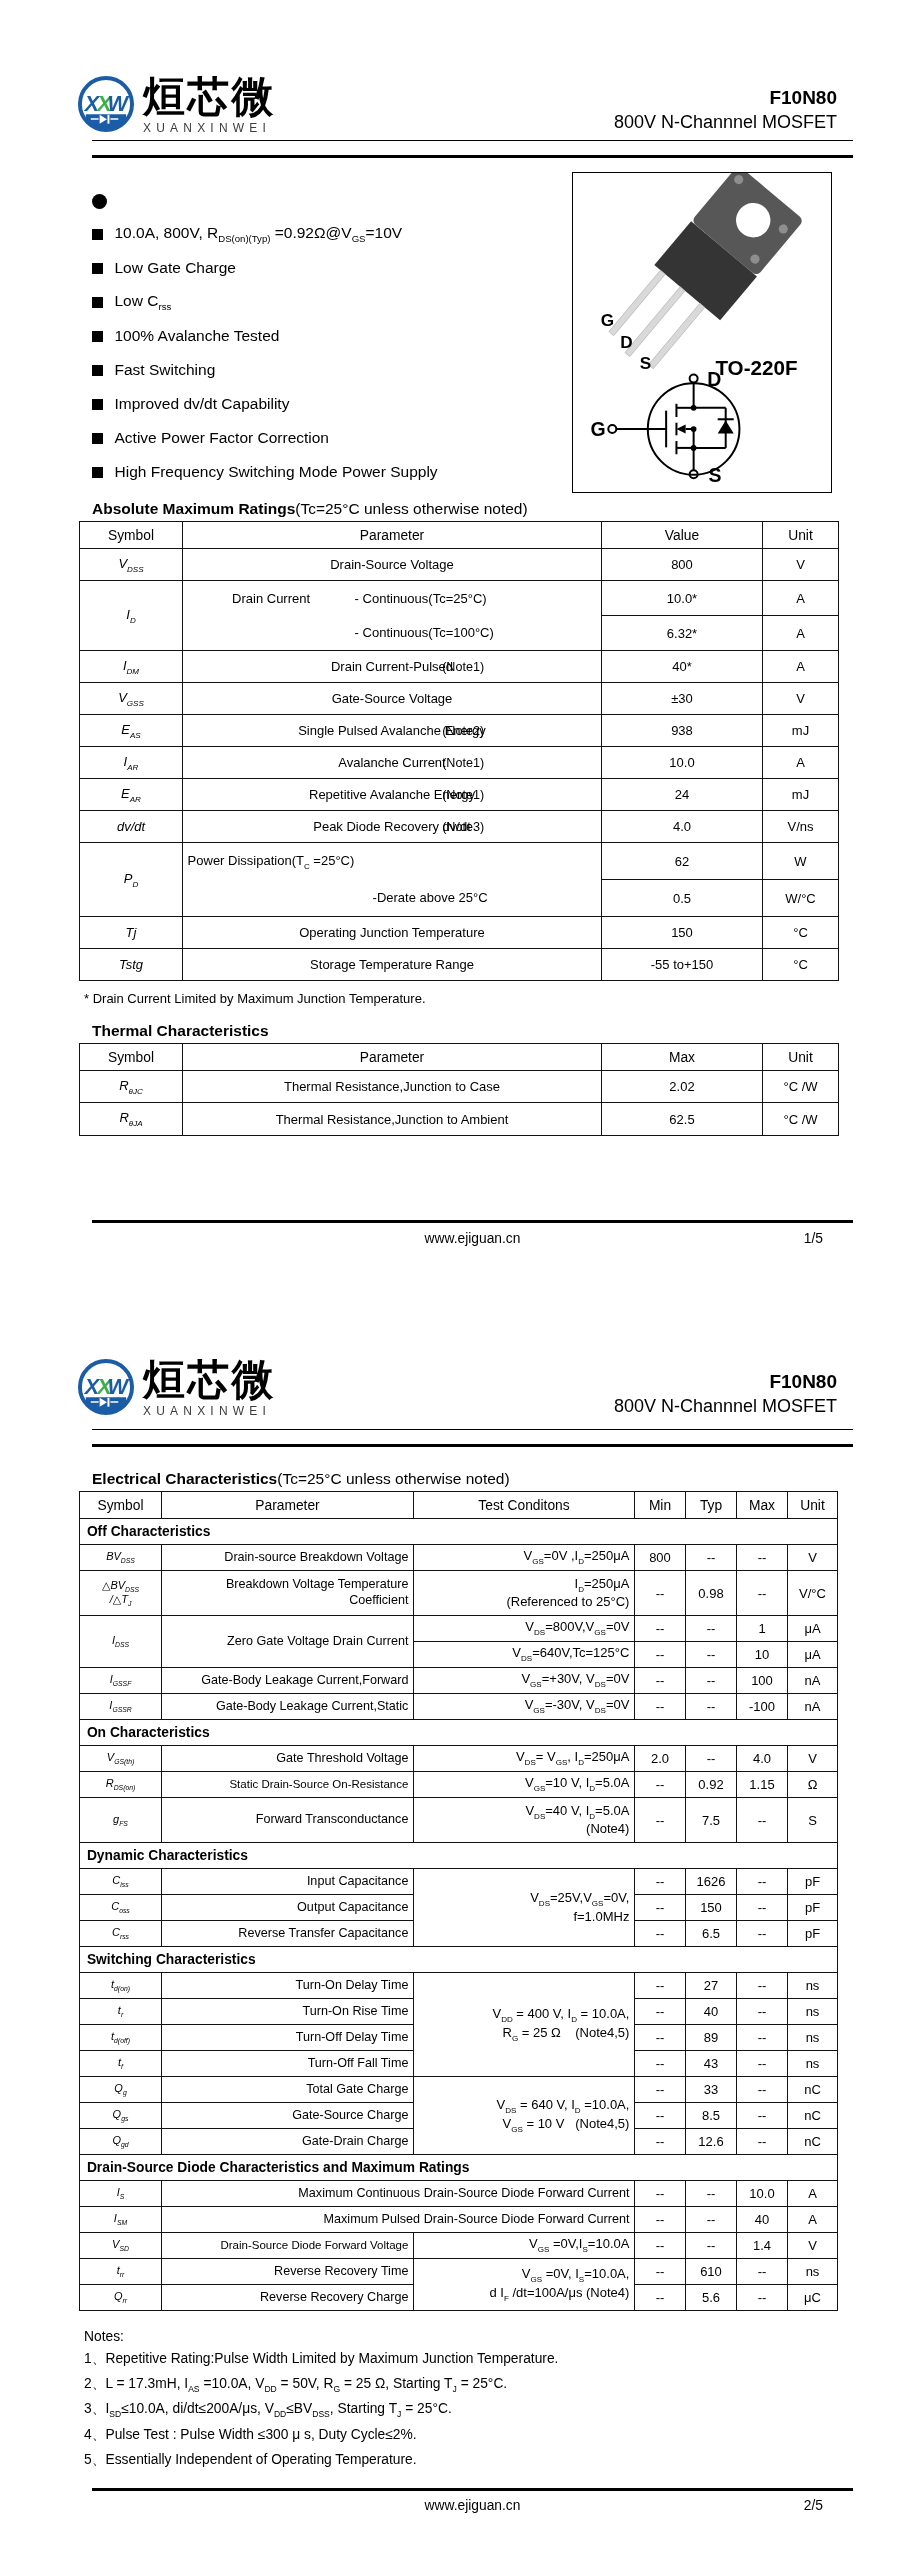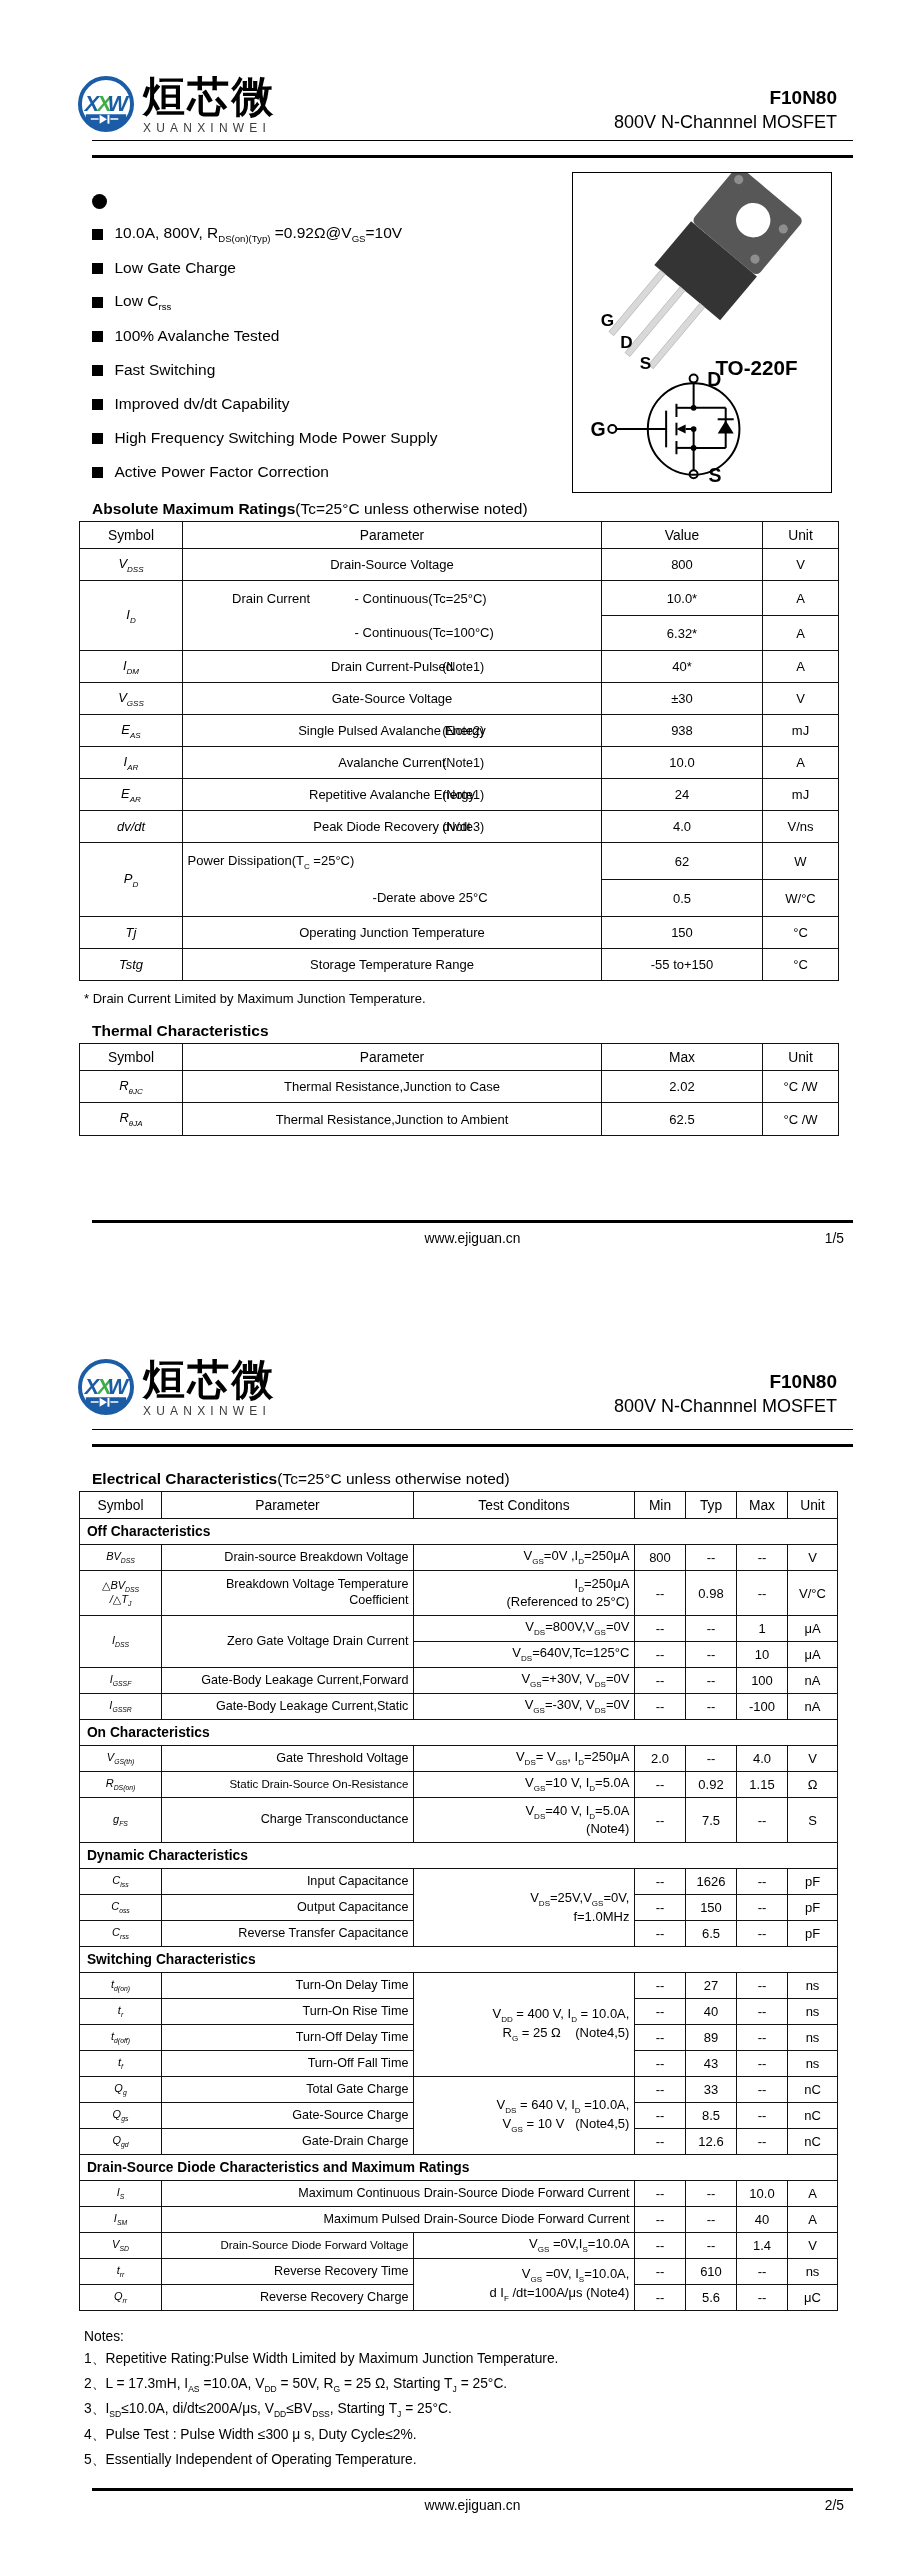--- a/index.html
+++ b/index.html
@@ -55,21 +55,21 @@
   .ec td.sym{font-size:11px;}
   .ec td.cnd{text-align:right;padding-left:6.9px;line-height:1.25;}
   .ec tr.sec td{text-align:left;font-size:13.8px;font-weight:bold;padding-left:6.9px;height:25px;}
   .ec td.par{font-size:12.6px;}
   
   .notes{position:absolute;left:84px;font-size:13.8px;}
   .notes .nt{margin-bottom:6.9px;}
   .notes-title{margin-bottom:5.7px;}
   
   .footer-url{position:absolute;left:92px;right:57px;text-align:center;font-size:13.8px;}
-  .footer-page{position:absolute;right:66px;font-size:13.8px;}
+  .footer-page{position:absolute;right:87px;font-size:13.8px;}
   .abs{position:absolute;}
 </style>
 </head>
 <body>
 
 <div class="sheet">
 
   <div class="logo" style="top:75px;">
     <svg width="58" height="58" viewBox="0 0 118 118">
       <circle cx="59" cy="59" r="53" fill="#fff" stroke="#1b5ca6" stroke-width="8"></circle>
@@ -117,25 +117,25 @@
     <div class="feat">
         <span class="sq"></span>
         <span>Fast Switching</span>
       </div>
     <div class="feat">
         <span class="sq"></span>
         <span>Improved dv/dt Capability</span>
       </div>
     <div class="feat">
         <span class="sq"></span>
+        <span>Active Power Factor Correction</span>
+      </div>
+    <div class="feat">
+        <span class="sq"></span>
         <span>High Frequency Switching Mode Power Supply</span>
-      </div>
-    <div class="feat">
-        <span class="sq"></span>
-        <span>Active Power Factor Correction</span>
       </div>
   </div>
 
   <div class="pkgbox">
     <svg width="255" height="315" viewBox="0 0 444 550">
 
       <g transform="rotate(40 265 130)">
         <rect x="190" y="5" width="150" height="128" rx="10" fill="#575757"></rect>
         <circle cx="272" cy="62" r="30" fill="#ffffff"></circle>
         <circle cx="207" cy="24" r="8" fill="#8e8e8e"></circle>
@@ -455,21 +455,21 @@
       <td class="sym">R<sub>DS(on)</sub></td>
       <td class="par cnd" style="font-size:11.5px;">Static Drain-Source On-Resistance</td>
       <td class="cnd">V<sub>GS</sub>=10 V, I<sub>D</sub>=5.0A</td>
       <td>--</td>
       <td>0.92</td>
       <td>1.15</td>
       <td>Ω</td>
     </tr>
     <tr class="tall">
       <td class="sym">g<sub>FS</sub></td>
-      <td class="par cnd">Charge Transconductance</td>
+      <td class="par cnd">Forward Transconductance</td>
       <td class="cnd">V<sub>DS</sub>=40 V, I<sub>D</sub>=5.0A<br>&nbsp;&nbsp;&nbsp;&nbsp;&nbsp;&nbsp;&nbsp;&nbsp;&nbsp;&nbsp;&nbsp;&nbsp;&nbsp;&nbsp;&nbsp;(Note4)</td>
       <td>--</td>
       <td>7.5</td>
       <td>--</td>
       <td>S</td>
     </tr>
     <tr class="sec">
             <td colspan="7">Dynamic Characteristics</td>
           </tr>
     <tr>

